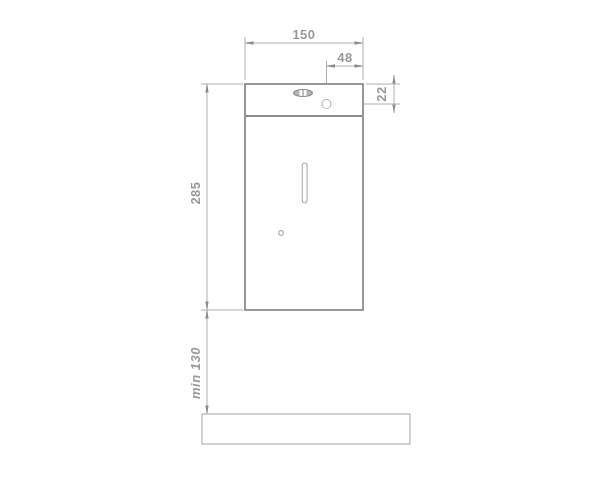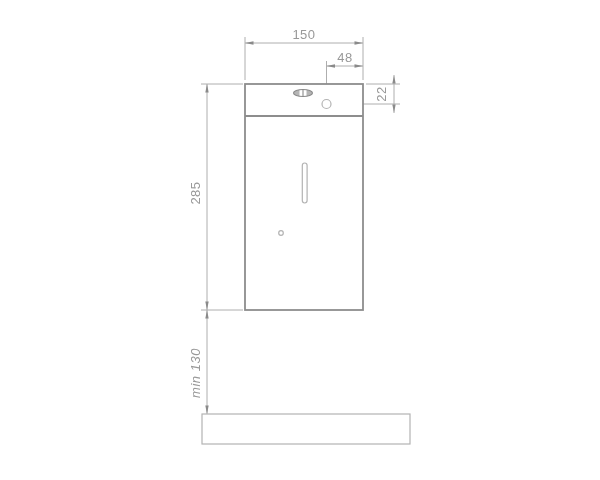--- a/index.html
+++ b/index.html
@@ -8,21 +8,21 @@
     --dim:#aeaeae;
     --feature:#b3b3b3;
     --arrow:#8a8a8a;
     --text:#999999;
   }
   html,body{margin:0;padding:0;}
   body{
     width:600px;height:480px;background:var(--bg);
     font-family:"Liberation Sans", sans-serif;
   }
-  .stage{width:500px;height:480px;position:relative;background:var(--bg);}
+  .stage{width:500px;height:480px;position:relative;background:var(--bg);font-weight:bold;}
   svg{display:block;}
   text{
     font-family:"Liberation Sans", sans-serif;
     font-size:13px;
     fill:var(--text);
     letter-spacing:0.5px;
   }
   .outline{stroke:var(--outline);stroke-width:1.8;fill:#ffffff;}
   .outline-line{stroke:var(--outline);stroke-width:1.8;fill:none;}
   .thin{stroke:var(--dim);stroke-width:1;fill:none;}

